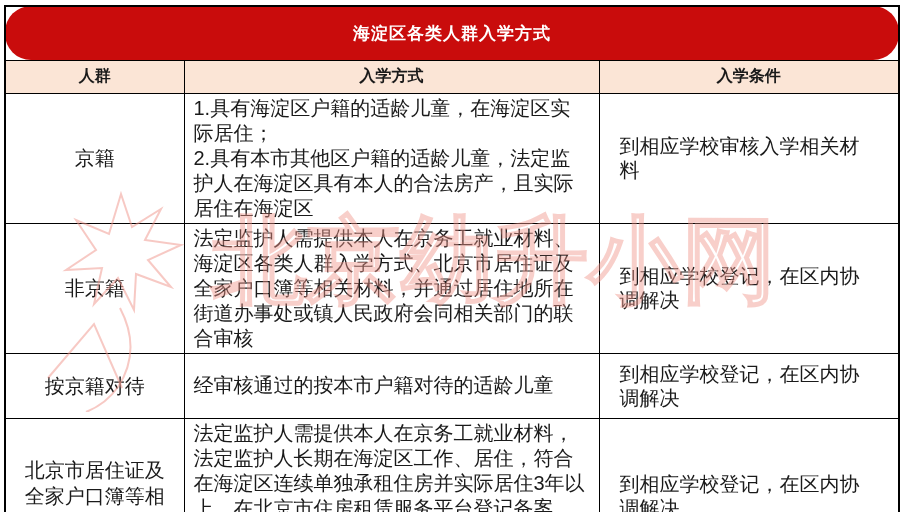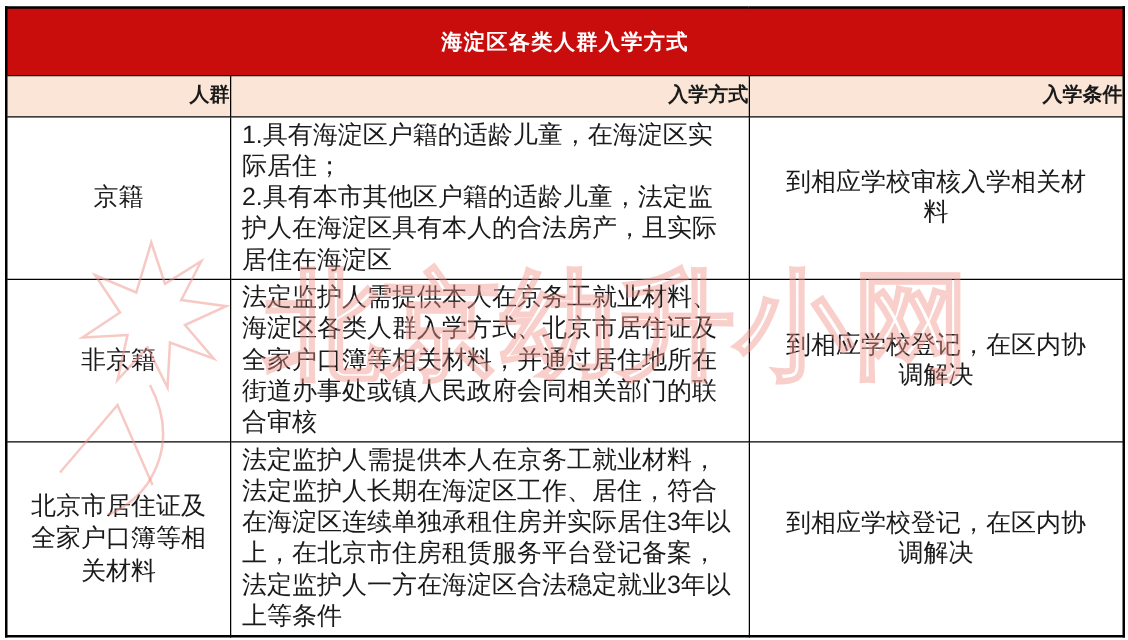--- a/index.html
+++ b/index.html
@@ -30,41 +30,42 @@
   .col-method { width: 300px; }
 
   tr.title-row td {
     height: 54px;
     background: #C90C0C;
     color: #ffffff;
     font-size: 17px;
     font-weight: bold;
     text-align: center;
     letter-spacing: 1px;
+    border-radius: 26px;
   }
   tr.header-row th {
     height: 33px;
     background: #FBE5D6;
     font-size: 16px;
     font-weight: bold;
-    text-align: right;
+    text-align: center;
   }
   td.cell-group {
     text-align: center;
     padding: 16px 12px;
     line-height: 26px;
   }
   td.cell-cond {
     text-align: left;
     padding: 2px 9px;
     line-height: 25px;
     white-space: pre-line;
   }
   td.cell-method {
-    text-align: center;
+    text-align: left;
     padding: 0 20px;
     line-height: 24px;
   }
   tr.row-1 { height: 110px; }
   tr.row-2 { height: 115px; }
   tr.row-3 { height: 65px;  }
   tr.row-4 { height: 125px; }
 
   
   .watermark-layer {
@@ -121,20 +122,25 @@
         <td class="cell-group">京籍</td>
         <td class="cell-cond">1.具有海淀区户籍的适龄儿童，在海淀区实际居住；
 2.具有本市其他区户籍的适龄儿童，法定监护人在海淀区具有本人的合法房产，且实际居住在海淀区</td>
         <td class="cell-method">到相应学校审核入学相关材料</td>
       </tr>
       <tr class="row-2">
         <td class="cell-group">非京籍</td>
         <td class="cell-cond">法定监护人需提供本人在京务工就业材料、海淀区各类人群入学方式、北京市居住证及全家户口簿等相关材料，并通过居住地所在街道办事处或镇人民政府会同相关部门的联合审核</td>
         <td class="cell-method">到相应学校登记，在区内协调解决</td>
       </tr>
+      <tr class="row-3">
+        <td class="cell-group">按京籍对待</td>
+        <td class="cell-cond">经审核通过的按本市户籍对待的适龄儿童</td>
+        <td class="cell-method">到相应学校登记，在区内协调解决</td>
+      </tr>
       <tr class="row-4">
         <td class="cell-group">北京市居住证及全家户口簿等相关材料</td>
         <td class="cell-cond">法定监护人需提供本人在京务工就业材料，法定监护人长期在海淀区工作、居住，符合在海淀区连续单独承租住房并实际居住3年以上，在北京市住房租赁服务平台登记备案，法定监护人一方在海淀区合法稳定就业3年以上等条件</td>
         <td class="cell-method">到相应学校登记，在区内协调解决</td>
       </tr>
     </tbody>
   </table>
 
   <div class="watermark-layer">
     <svg class="wm-star" width="150" height="230" viewBox="0 0 150 230" fill="none">

